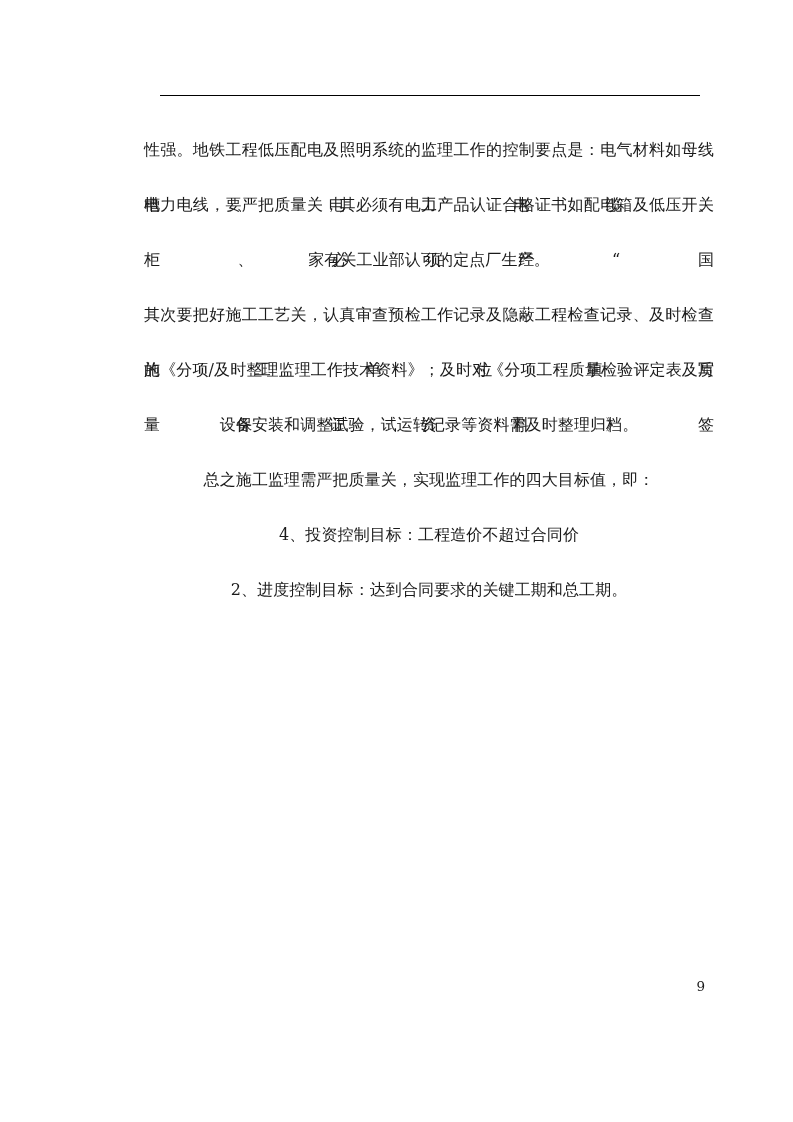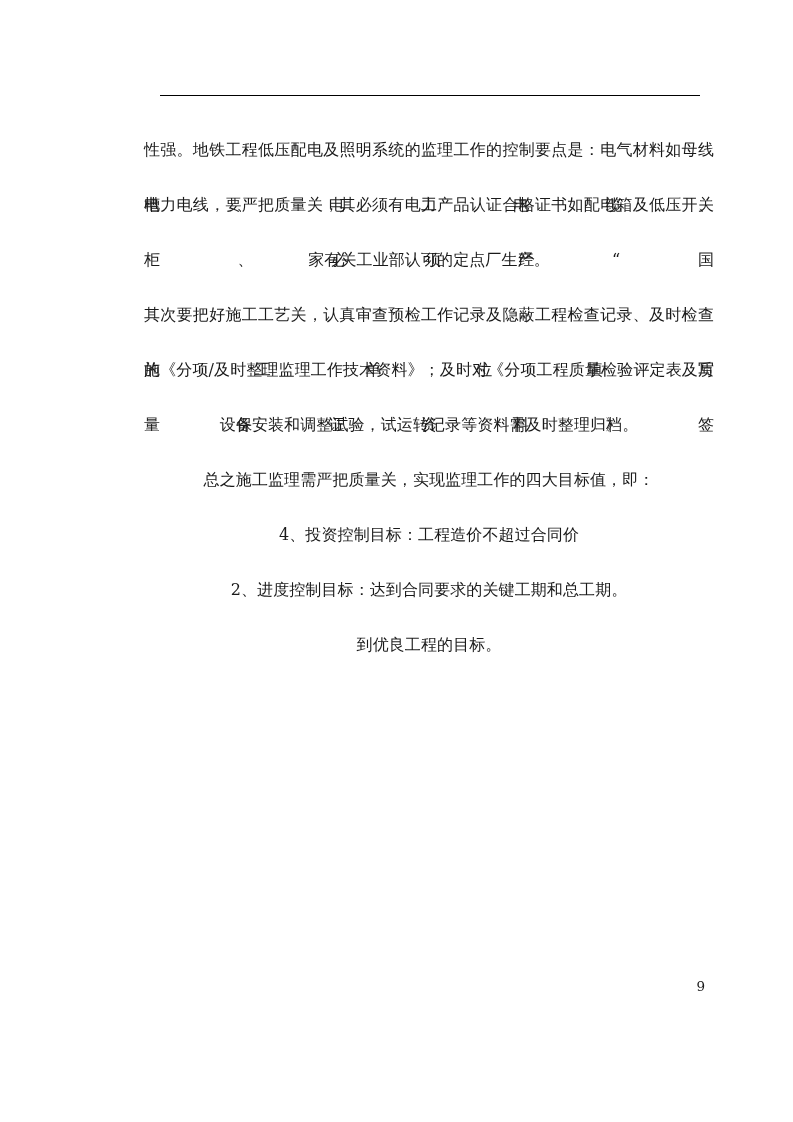--- a/index.html
+++ b/index.html
@@ -92,20 +92,19 @@
 
     <div class="para">
       <span class="line">4、投资控制目标：工程造价不超过合同价</span>
     </div>
 
     <div class="para">
       <span class="line">2、进度控制目标：达到合同要求的关键工期和总工期。</span>
     </div>
 
     <div class="para justify">
-      <span class="line">到优良工程的目标。</span>
     </div>
 
   </div>
 
   <div class="page-number">9</div>
 
 </div>
 
 </body></html>

